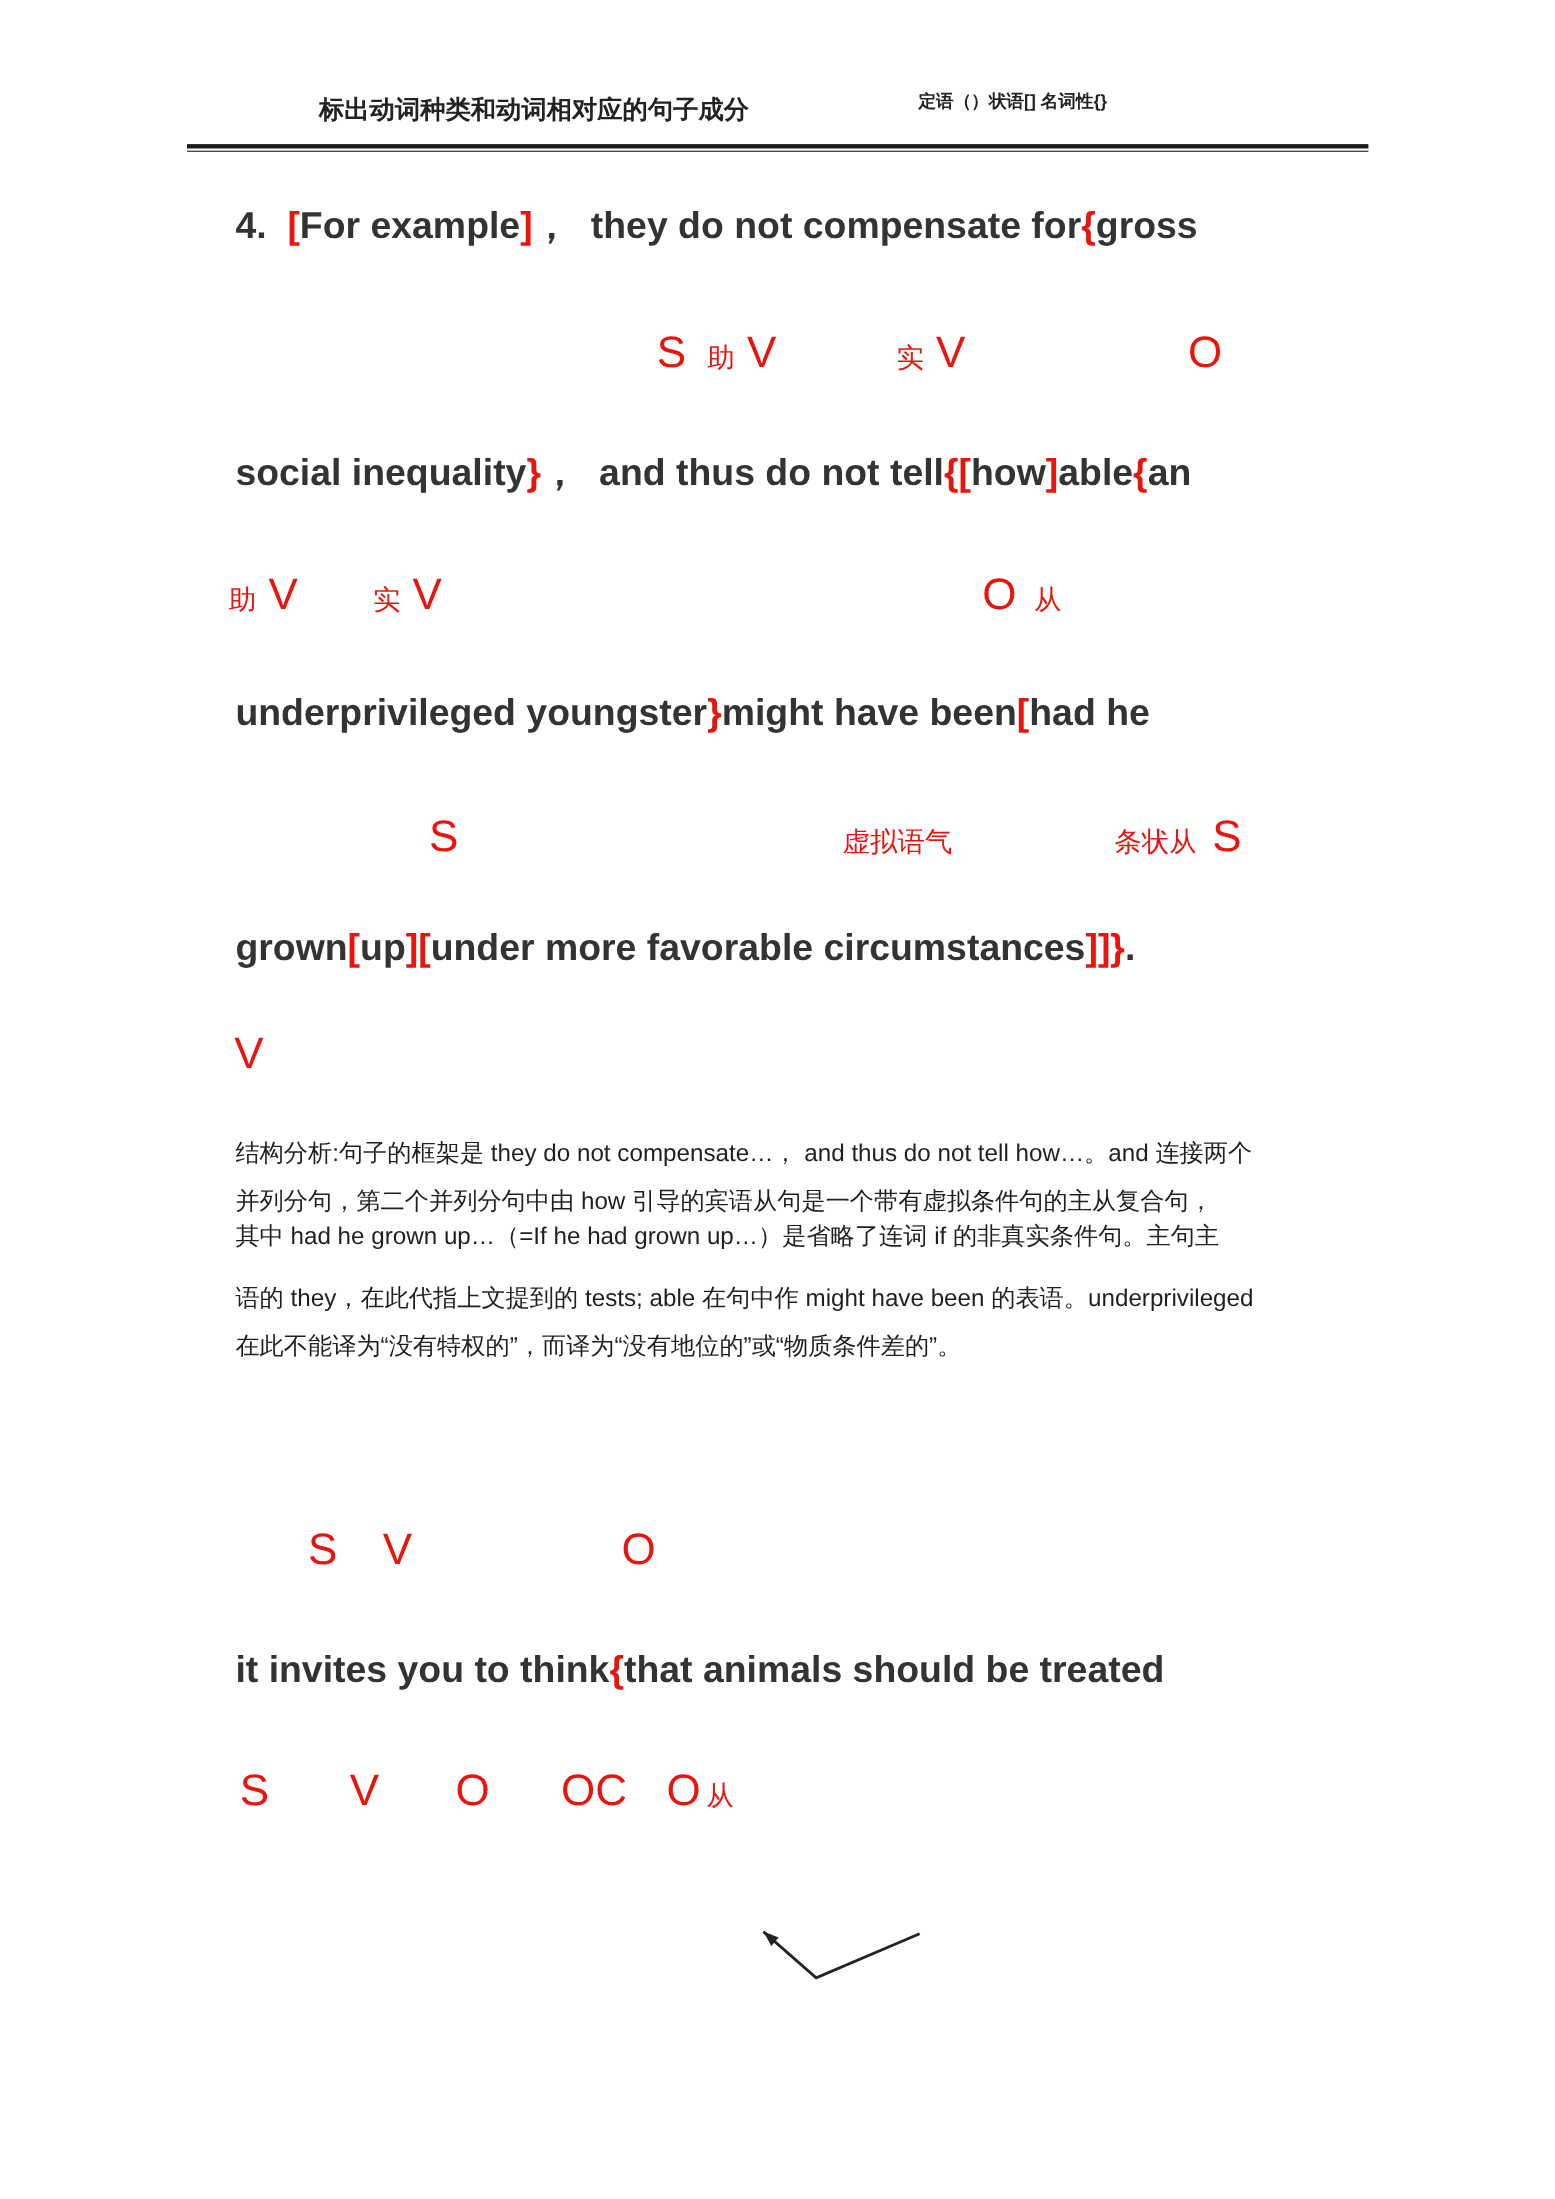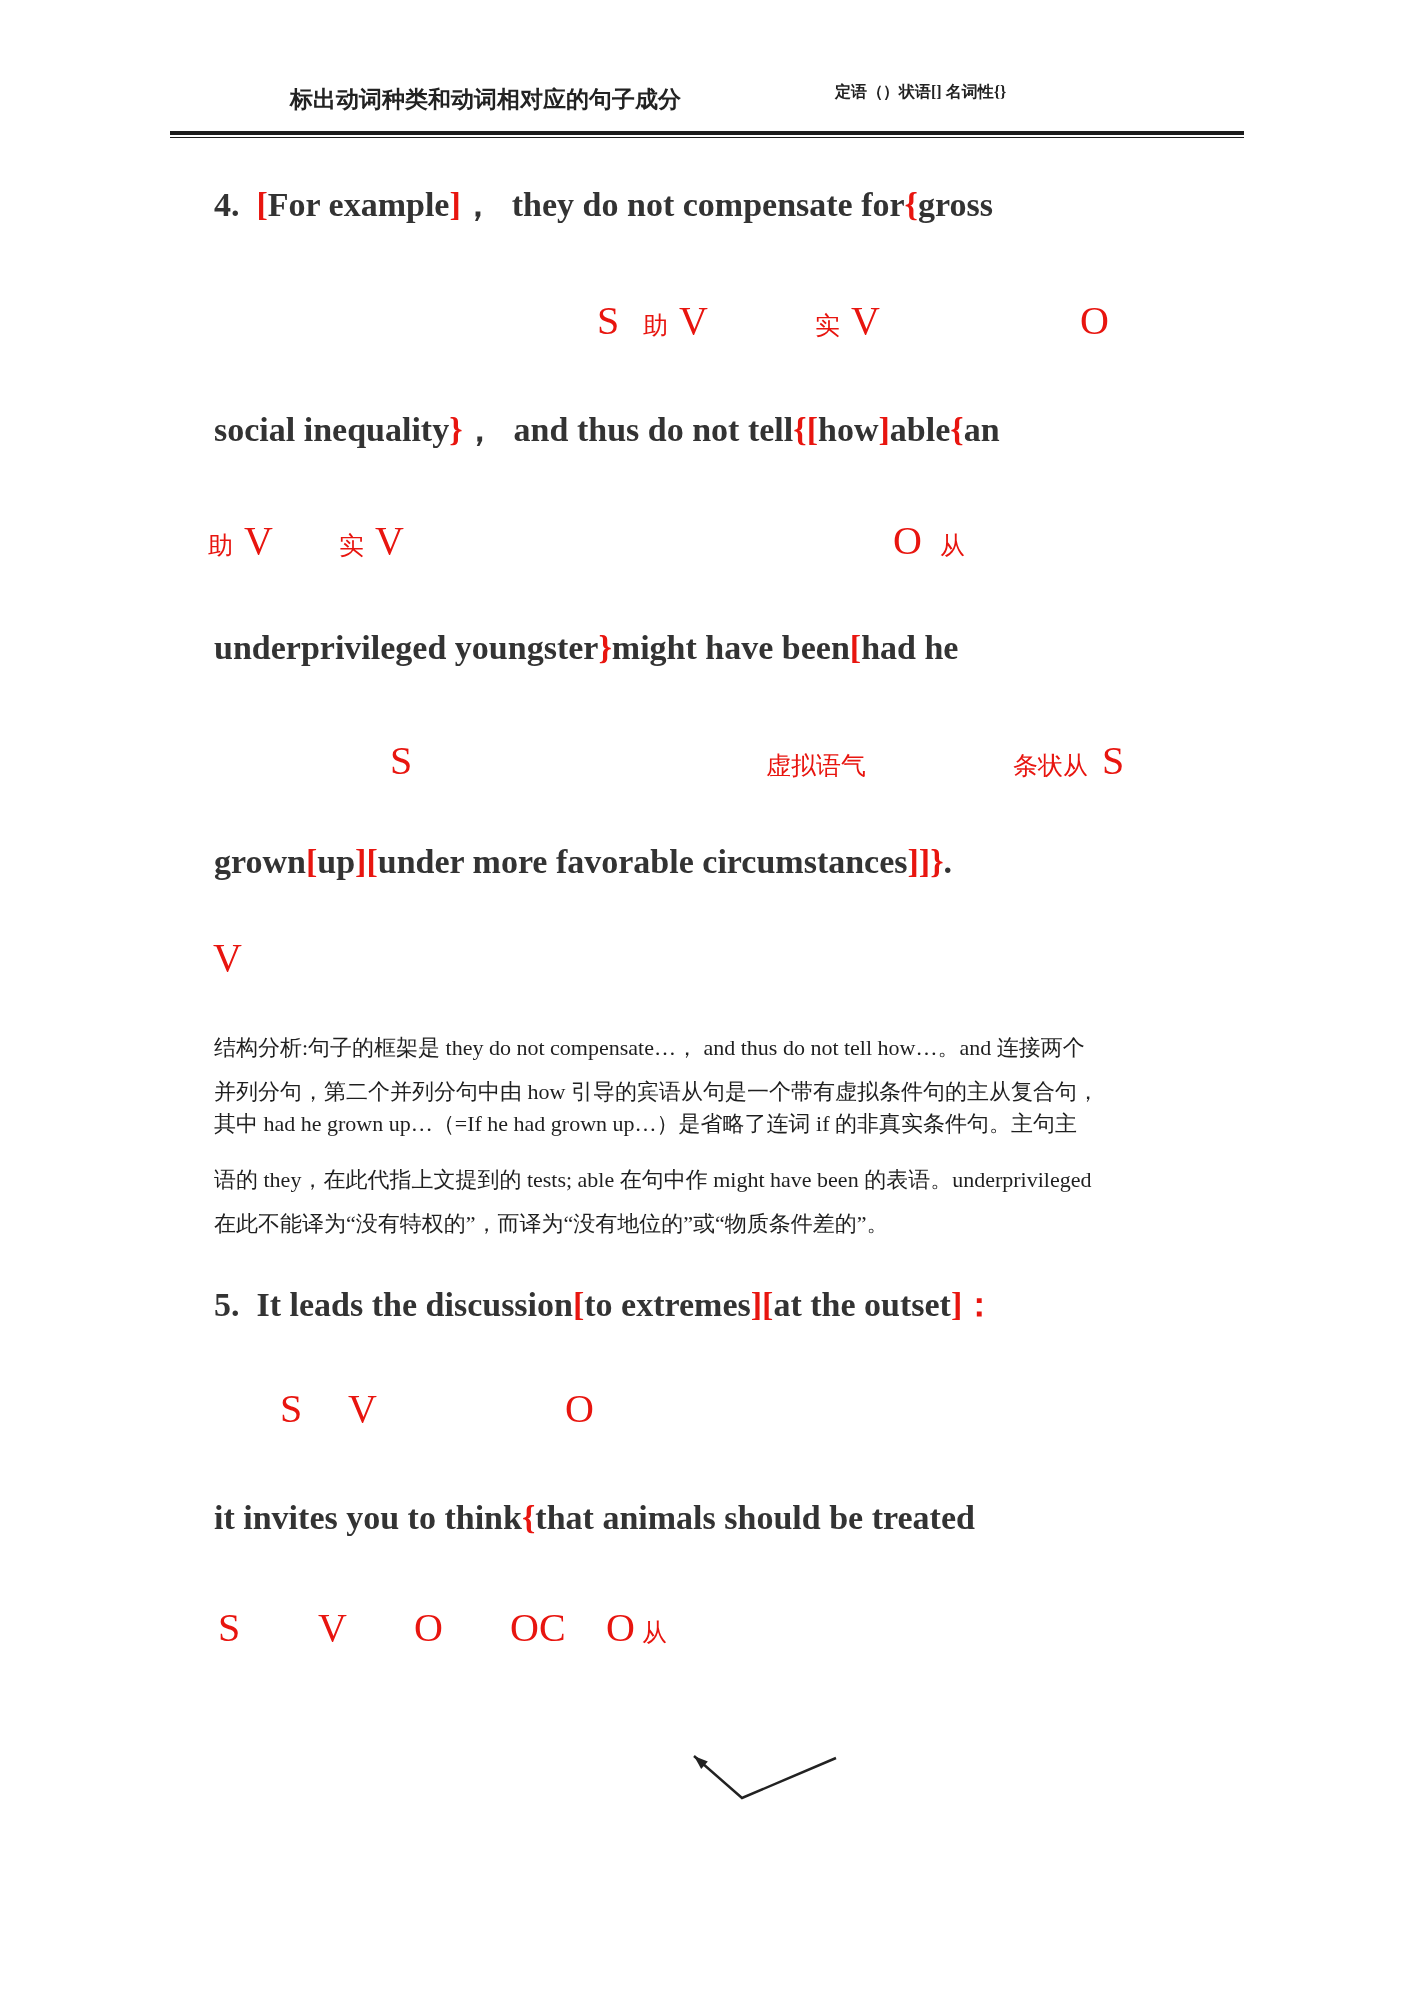--- a/index.html
+++ b/index.html
@@ -5,21 +5,21 @@
   :root{
     --red:#e8150f;
     --ink:#333333;
     --para:#1f1f1f;
   }
   html,body{margin:0;padding:0;background:#ffffff;}
   .page{
     position:relative;
     width:1414px;height:1999px;
     background:#ffffff;
-    font-family:Liberation Serif, serif;
+    font-family:Liberation Sans, sans-serif;
     overflow:hidden;
   }
   
   .hdr{position:absolute;font-weight:700;color:#222;white-space:pre;}
   .hdr-left{left:290px;top:84px;font-size:23px;}
   .hdr-right{left:835px;top:82px;font-size:16px;}
   .rule{position:absolute;left:170px;top:131px;width:1074px;}
   .rule .thick{height:4px;background:#1c1c1c;}
   .rule .thin{height:1px;background:#1c1c1c;margin-top:2px;}
   
@@ -86,21 +86,20 @@
     </div>
 
   <div class="para">
       <div class="para-line" style="top: 0px;">结构分析:句子的框架是 they do not compensate…， and thus do not tell how…。and 连接两个</div>
       <div class="para-line" style="top: 44px;">并列分句，第二个并列分句中由 how 引导的宾语从句是一个带有虚拟条件句的主从复合句，</div>
       <div class="para-line" style="top: 76px;">其中 had he grown up…（=If he had grown up…）是省略了连词 if 的非真实条件句。主句主</div>
       <div class="para-line" style="top: 132px;">语的 they，在此代指上文提到的 tests; able 在句中作 might have been 的表语。underprivileged</div>
       <div class="para-line" style="top: 176px;">在此不能译为“没有特权的”，而译为“没有地位的”或“物质条件差的”。</div>
     </div>
 
-  <div class="srow" style="top:1278px"><span>5.  It leads the discussion</span><span class="red">[</span><span>to extremes</span><span class="red">][</span><span>at the outset</span><span class="red">]：</span></div>
   <div class="arow" style="top:1375px">
       <span class="tok big" style="left: 280px;">S</span>
       <span class="tok big" style="left: 348px;">V</span>
       <span class="tok big" style="left: 565px;">O</span>
     </div>
   <div class="srow" style="top:1491px"><span>it invites you to think</span><span class="red">{</span><span>that animals should be treated</span></div>
   <div class="arow" style="top:1594px">
       <span class="tok big" style="left: 218px;">S</span>
       <span class="tok big" style="left: 318px;">V</span>
       <span class="tok big" style="left: 414px;">O</span>

